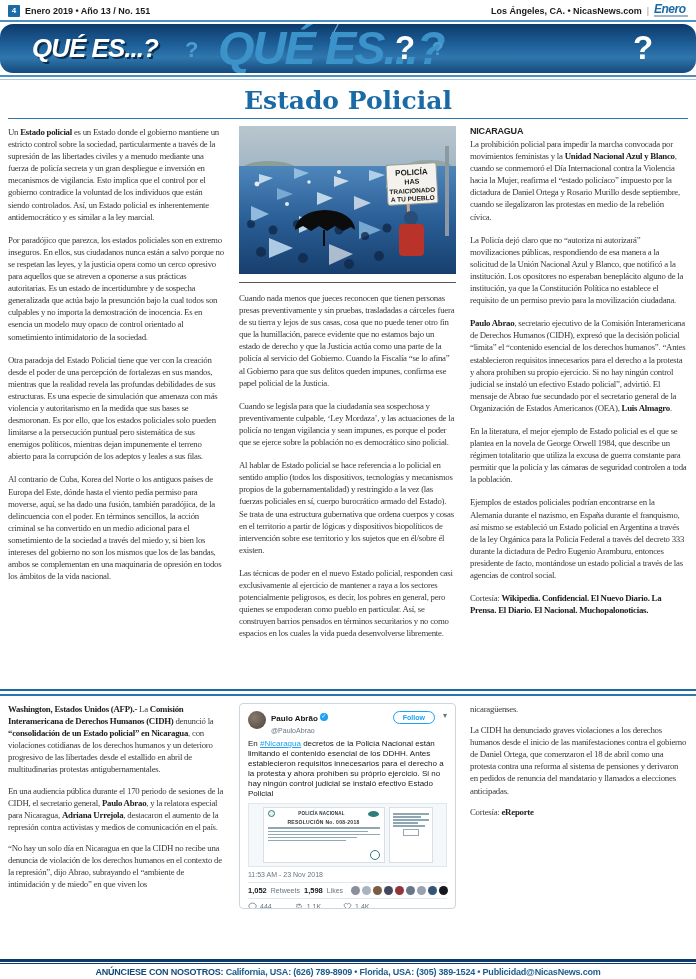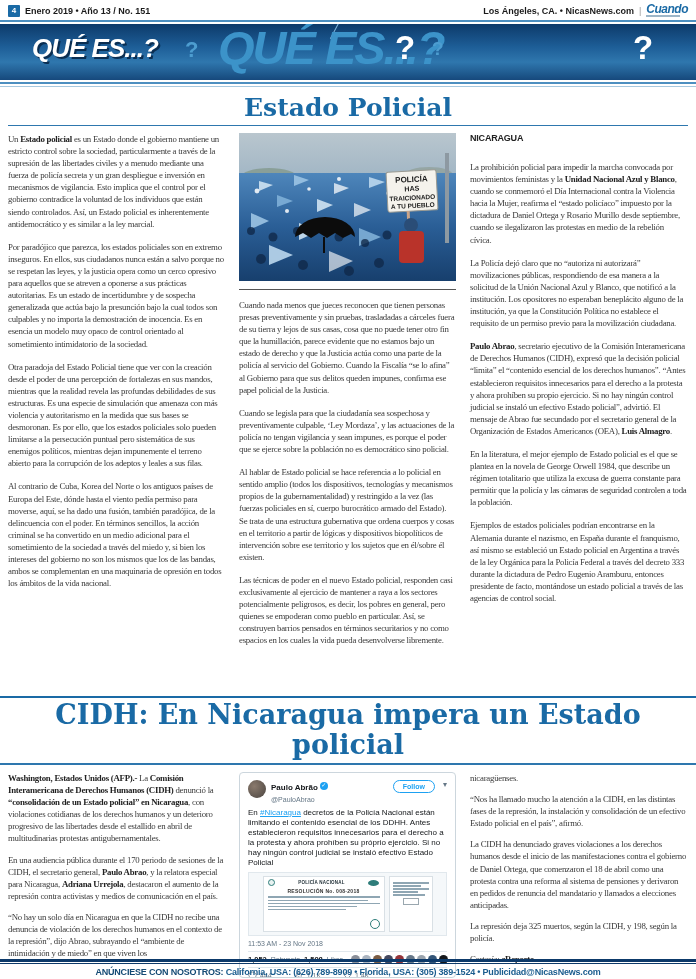--- a/index.html
+++ b/index.html
@@ -11,21 +11,21 @@
   .masthead { display:flex; justify-content:space-between; align-items:center; padding:3px 8px 2px; height:20px; }
   .mh-left, .mh-right { display:flex; align-items:center; gap:5px; font-size:9px; font-weight:bold; color:#1a1a1a; }
   .pagenum { background:#1a6aa5; color:#fff; width:12px; height:12px; display:inline-flex; align-items:center; justify-content:center; font-size:8px; border-radius:1px; }
   .mh-sep { color:#999; font-weight:normal; }
   .brand-logo { font-style:italic; font-weight:bold; font-size:12px; color:#1a6aa5; letter-spacing:-0.5px; line-height:9px; text-align:left; }
   .brand-logo .tagline { display:block; height:2px; width:34px; background:#9db6c8; margin-top:1px; }
 
   
   .thinline { height:2px; background:#4d8fc0; margin:0; }
   .thinline.lt { height:1px; background:#a8c9e0; }
-  .banner { position:relative; height:56px; background:linear-gradient(180deg,#0d3a6a 0%, #1d5d96 40%, #2f77ae 68%, #16497c 100%); overflow:hidden; margin:2px 0; }
+  .banner { position:relative; height:49px; background:linear-gradient(180deg,#0d3a6a 0%, #1d5d96 40%, #2f77ae 68%, #16497c 100%); overflow:hidden; margin:2px 0;border-radius:13px; }
   .banner .slash { position:absolute; left:335px; top:-6px; width:1px; height:22px; background:#7fb4d9; transform:rotate(28deg); }
   .qe-left { position:absolute; left:32px; top:9px; font-size:26px; font-weight:bold; font-style:italic; color:#ffffff; letter-spacing:-1px; text-shadow:2px 2px 0 #0a2e52; }
   .q1 { position:absolute; left:185px; top:13px; font-size:22px; font-weight:bold; color:#4d9dd0; }
   .qe-center { position:absolute; left:218px; top:-4px; font-size:47px; font-weight:bold; font-style:italic; color:#3c93c9; letter-spacing:-2px; }
   .q-big { position:absolute; left:395px; top:5px; font-size:33px; font-weight:bold; color:#ffffff; }
   .q-small { position:absolute; left:432px; top:14px; font-size:19px; font-weight:bold; color:#4d9dd0; }
   .q-right { position:absolute; left:633px; top:5px; font-size:33px; font-weight:bold; color:#ffffff; }
 
   
   .a1-title { text-align:center; font-family:"DejaVu Serif", serif; font-weight:bold; color:#1a6aa5; font-size:25px; line-height:27px; margin-top:7px; letter-spacing:0; }
@@ -36,21 +36,21 @@
 
   
   .cols { display:flex; gap:14px; padding:7px 8px 0; overflow:hidden; }
   .cols.a1 { height:566px; }
   .cols.a2 { height:214px; }
   .col { width:217px; flex:0 0 217px; }
   p.bp { font-size:8.8px; line-height:12.1px; letter-spacing:-0.25px; color:#3a3a3a; margin-bottom:11px;font-family:Liberation Serif, serif; }
   .cols.a2 p.bp { margin-bottom:9px; }
   .rb { font-weight:bold; color:#222; }
   .rlink { color:#1da1f2;text-decoration:underline; }
-  .col-heading { font-size:9px; font-weight:bold; color:#222; letter-spacing:-0.2px; margin-bottom:18px; }
+  .col-heading { font-size:9px; font-weight:bold; color:#222; letter-spacing:-0.2px; margin-bottom:2px; }
 
   
   .photo { display:block; width:217px; height:148px; }
   .photo-rule { height:1px; background:#555; margin:8px 0 9px; }
 
   
   .tweet { border:1px solid #ccd6dd; border-radius:4px; background:#fff; padding:7px 8px; height:206px; overflow:hidden; }
   .tw-head { display:flex; align-items:flex-start; gap:5px; margin-bottom:4px; }
   .tw-avatar { width:18px; height:18px; border-radius:50%; background:radial-gradient(circle at 35% 35%, #8a7a6d, #4a4440); flex:0 0 18px; }
   .tw-id { flex:1; line-height:9px; }
@@ -94,21 +94,21 @@
 <div class="page">
 
   <header class="masthead">
     <div class="mh-left">
       <span class="pagenum">4</span>
       <span>Enero 2019 • Año 13 / No. 151</span>
     </div>
     <div class="mh-right">
       <span>Los Ángeles, CA. • NicasNews.com</span>
       <span class="mh-sep">|</span>
-      <span class="brand-logo"><span>Cuando</span><span class="tagline"></span></span>
+      <span class="brand-logo"><span>Enero</span><span class="tagline"></span></span>
     </div>
   </header>
 
   <div class="thinline"></div>
   <div class="banner">
     <span class="slash"></span>
     <span class="qe-left">QUÉ ES...?</span>
     <span class="q1">?</span>
     <span class="qe-center">QUÉ ES...?</span>
     <span class="q-big">?</span>
@@ -200,25 +200,25 @@
       <p class="bp"><span>Las técnicas de poder en el nuevo Estado policial, responden casi exclusivamente al ejercicio de mantener a raya a los sectores potencialmente peligrosos, es decir, los pobres en general, pero quienes se empoderan como pueblo en particular. Así, se construyen barrios pensados en términos securitarios y no como espacios en los cuales la vida pueda desenvolverse libremente.</span></p>
     </div>
 
     <div class="col">
       <h3 class="col-heading">NICARAGUA</h3>
       <p class="bp"><span>La prohibición policial para impedir la marcha convocada por movimientos feministas y la </span><span class="rb">Unidad Nacional Azul y Blanco</span><span>, cuando se conmemoró el Día Internacional contra la Violencia hacia la Mujer, reafirma el “estado policíaco” impuesto por la dictadura de Daniel Ortega y Rosario Murillo desde septiembre, cuando se ilegalizaron las protestas en medio de la rebelión cívica.</span></p>
       <p class="bp"><span>La Policía dejó claro que no “autoriza ni autorizará” movilizaciones públicas, respondiendo de esa manera a la solicitud de la Unión Nacional Azul y Blanco, que notificó a la institución. Los opositores no esperaban beneplácito alguno de la institución, ya que la Constitución Política no establece el requisito de un permiso previo para la movilización ciudadana.</span></p>
       <p class="bp"><span class="rb">Paulo Abrao</span><span>, secretario ejecutivo de la Comisión Interamericana de Derechos Humanos (CIDH), expresó que la decisión policial “limita” el “contenido esencial de los derechos humanos”. “Antes establecieron requisitos innecesarios para el derecho a la protesta y ahora prohíben su propio ejercicio. Si no hay ningún control judicial se instaló un efectivo Estado policial”, advirtió. El mensaje de Abrao fue secundado por el secretario general de la Organización de Estados Americanos (OEA), </span><span class="rb">Luis Almagro</span><span>.</span></p>
       <p class="bp"><span>En la literatura, el mejor ejemplo de Estado policial es el que se plantea en la novela de George Orwell 1984, que describe un régimen totalitario que utiliza la excusa de guerra constante para permitir que la policía y las cámaras de seguridad controlen a toda la población.</span></p>
       <p class="bp"><span>Ejemplos de estados policiales podrían encontrarse en la Alemania durante el nazismo, en España durante el franquismo, así mismo se estableció un Estado policial en Argentina a través de la ley Orgánica para la Policía Federal a través del decreto 333 durante la dictadura de Pedro Eugenio Aramburu, entonces presidente de facto, montándose un estado policial a través de las agencias de control social.</span></p>
+      <p class="bp"><span>Cortesía: </span><span class="rb">Wikipedia. Confidencial. El Nuevo Diario. La Prensa. El Diario. El Nacional. Muchopalonoticias.</span></p>
     </div>
   </section>
 
   <div class="mid-rule"></div>
-  <h2 class="a2-title">CIDH: En Nicaragua impera un Estado policial</h2>
   <div class="title-rule2"></div>
 
   <section class="cols a2">
     <div class="col">
       <p class="bp"><span class="rb">Washington, Estados Unidos (AFP).-</span><span> La </span><span class="rb">Comisión Interamericana de Derechos Humanos (CIDH)</span><span> denunció la </span><span class="rb">“consolidación de un Estado policial” en Nicaragua</span><span>, con violaciones cotidianas de los derechos humanos y un deterioro progresivo de las libertades desde el estallido en abril de multitudinarias protestas antigubernamentales.</span></p>
       <p class="bp"><span>En una audiencia pública durante el 170 periodo de sesiones de la CIDH, el secretario general, </span><span class="rb">Paulo Abrao</span><span>, y la relatora especial para Nicaragua, </span><span class="rb">Adriana Urrejola</span><span>, destacaron el aumento de la represión contra activistas y medios de comunicación en el país.</span></p>
       <p class="bp"><span>“No hay un solo día en Nicaragua en que la CIDH no recibe una denuncia de violación de los derechos humanos en el contexto de la represión”, dijo Abrao, subrayando el “ambiente de intimidación y de miedo” en que viven los</span></p>
     </div>
 
     <div class="col">
@@ -293,23 +293,21 @@
                 <path d="M12 20l-7.5-7.5c-2-2-2-5.2 0-7.2s5.2-2 7.5.5c2.3-2.5 5.5-2.5 7.5-.5s2 5.2 0 7.2z" fill="none" stroke="#657786" stroke-width="2"></path>
               </svg>
             <span>1.4K</span>
           </span>
         </div>
       </div>
     </div>
 
     <div class="col">
       <p class="bp"><span>nicaragüenses.</span></p>
-      <p class="bp"><span>“Nos ha llamado mucho la atención a la CIDH, en las distintas fases de la represión, la instalación y consolidación de un efectivo Estado policial en el país”, afirmó.</span></p>
       <p class="bp"><span>La CIDH ha denunciado graves violaciones a los derechos humanos desde el inicio de las manifestaciones contra el gobierno de Daniel Ortega, que comenzaron el 18 de abril como una protesta contra una reforma al sistema de pensiones y derivaron en pedidos de renuncia del mandatario y llamados a elecciones anticipadas.</span></p>
-      <p class="bp"><span>La represión deja 325 muertos, según la CIDH, y 198, según la policía.</span></p>
       <p class="bp"><span>Cortesía: </span><span class="rb">eReporte</span></p>
     </div>
   </section>
 
   <footer class="pfooter">
     <div class="f-rule1"></div>
     <div class="f-rule2"></div>
     <div class="f-text">
       <span class="f-label">ANÚNCIESE CON NOSOTROS:</span><span> California, USA: (626) 789-8909 • Florida, USA: (305) 389-1524 • Publicidad@NicasNews.com</span>
     </div>

